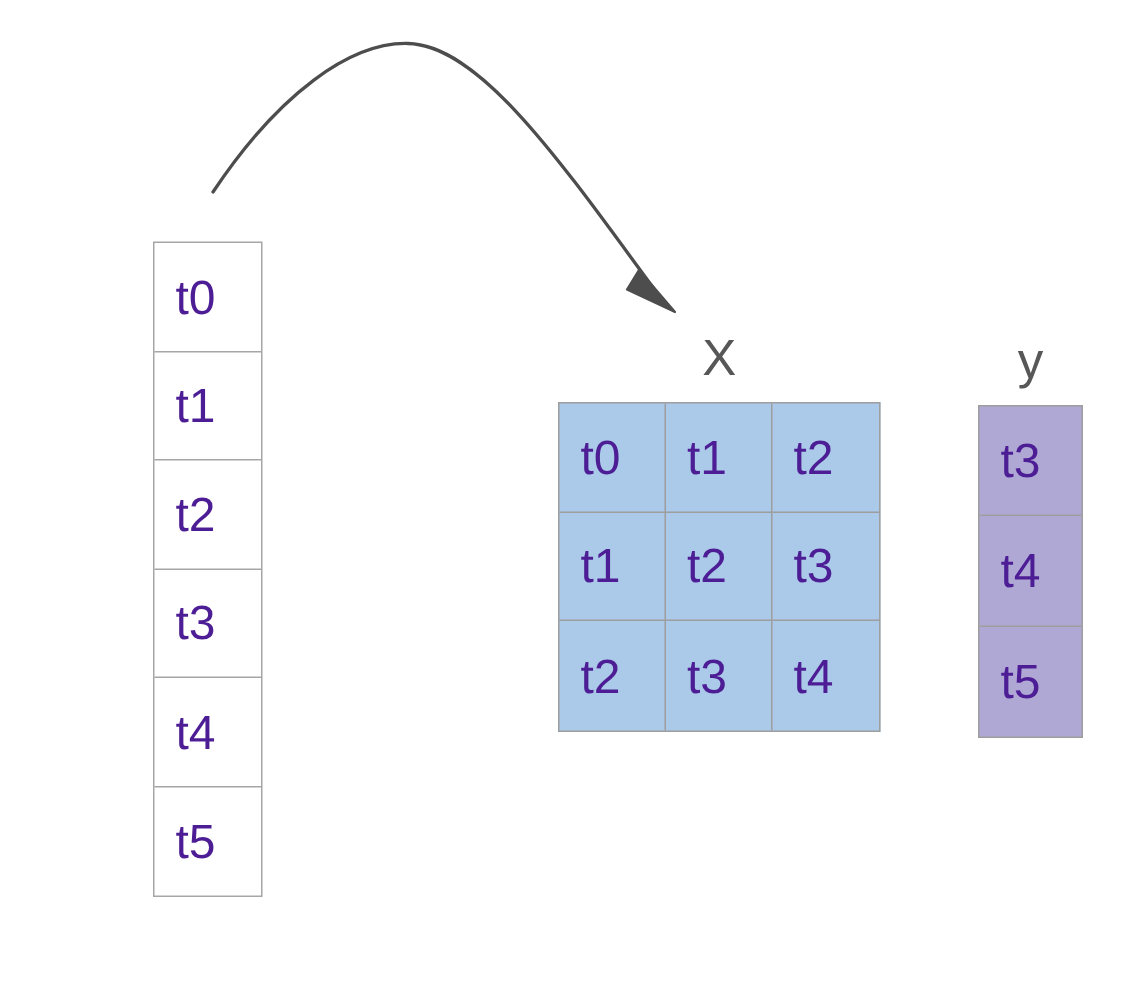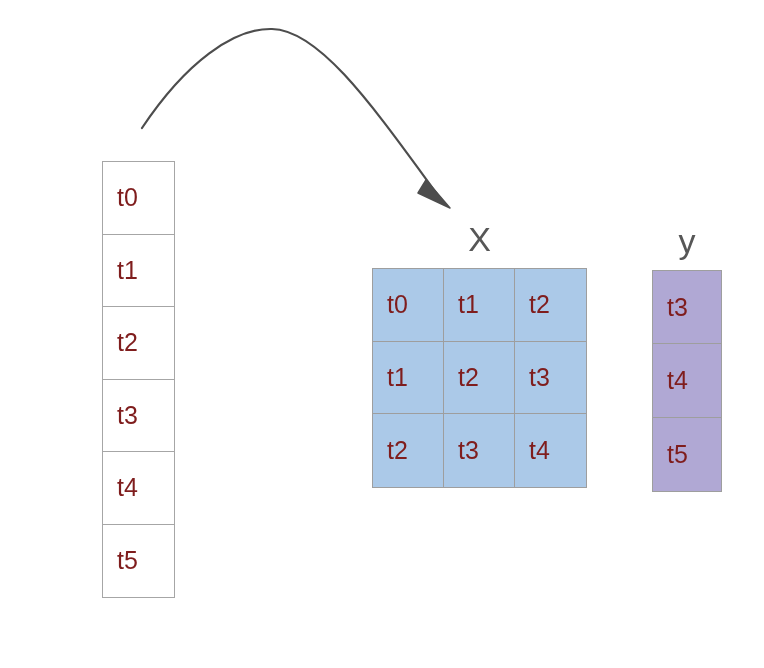--- a/index.html
+++ b/index.html
@@ -30,22 +30,22 @@
     display: grid;
     border: 1px solid #9e9e9e;
   }
   .grid-block .cell {
     box-sizing: border-box;
     border-right: 1px solid #9e9e9e;
     border-bottom: 1px solid #9e9e9e;
     display: flex;
     align-items: center;
     padding-left: 14px;
-    font-size: 25px;
-    color: #7f1d1d;
+    font-size: 32px;
+    color: #4c1d95;
     letter-spacing: 0px;
     line-height: 1;
     overflow: hidden;
   }
   .grid-block .cell.last-col { border-right: none; }
   .grid-block .cell.last-row { border-bottom: none; }
 
   
   #sequence-column {
     left: 102px;

